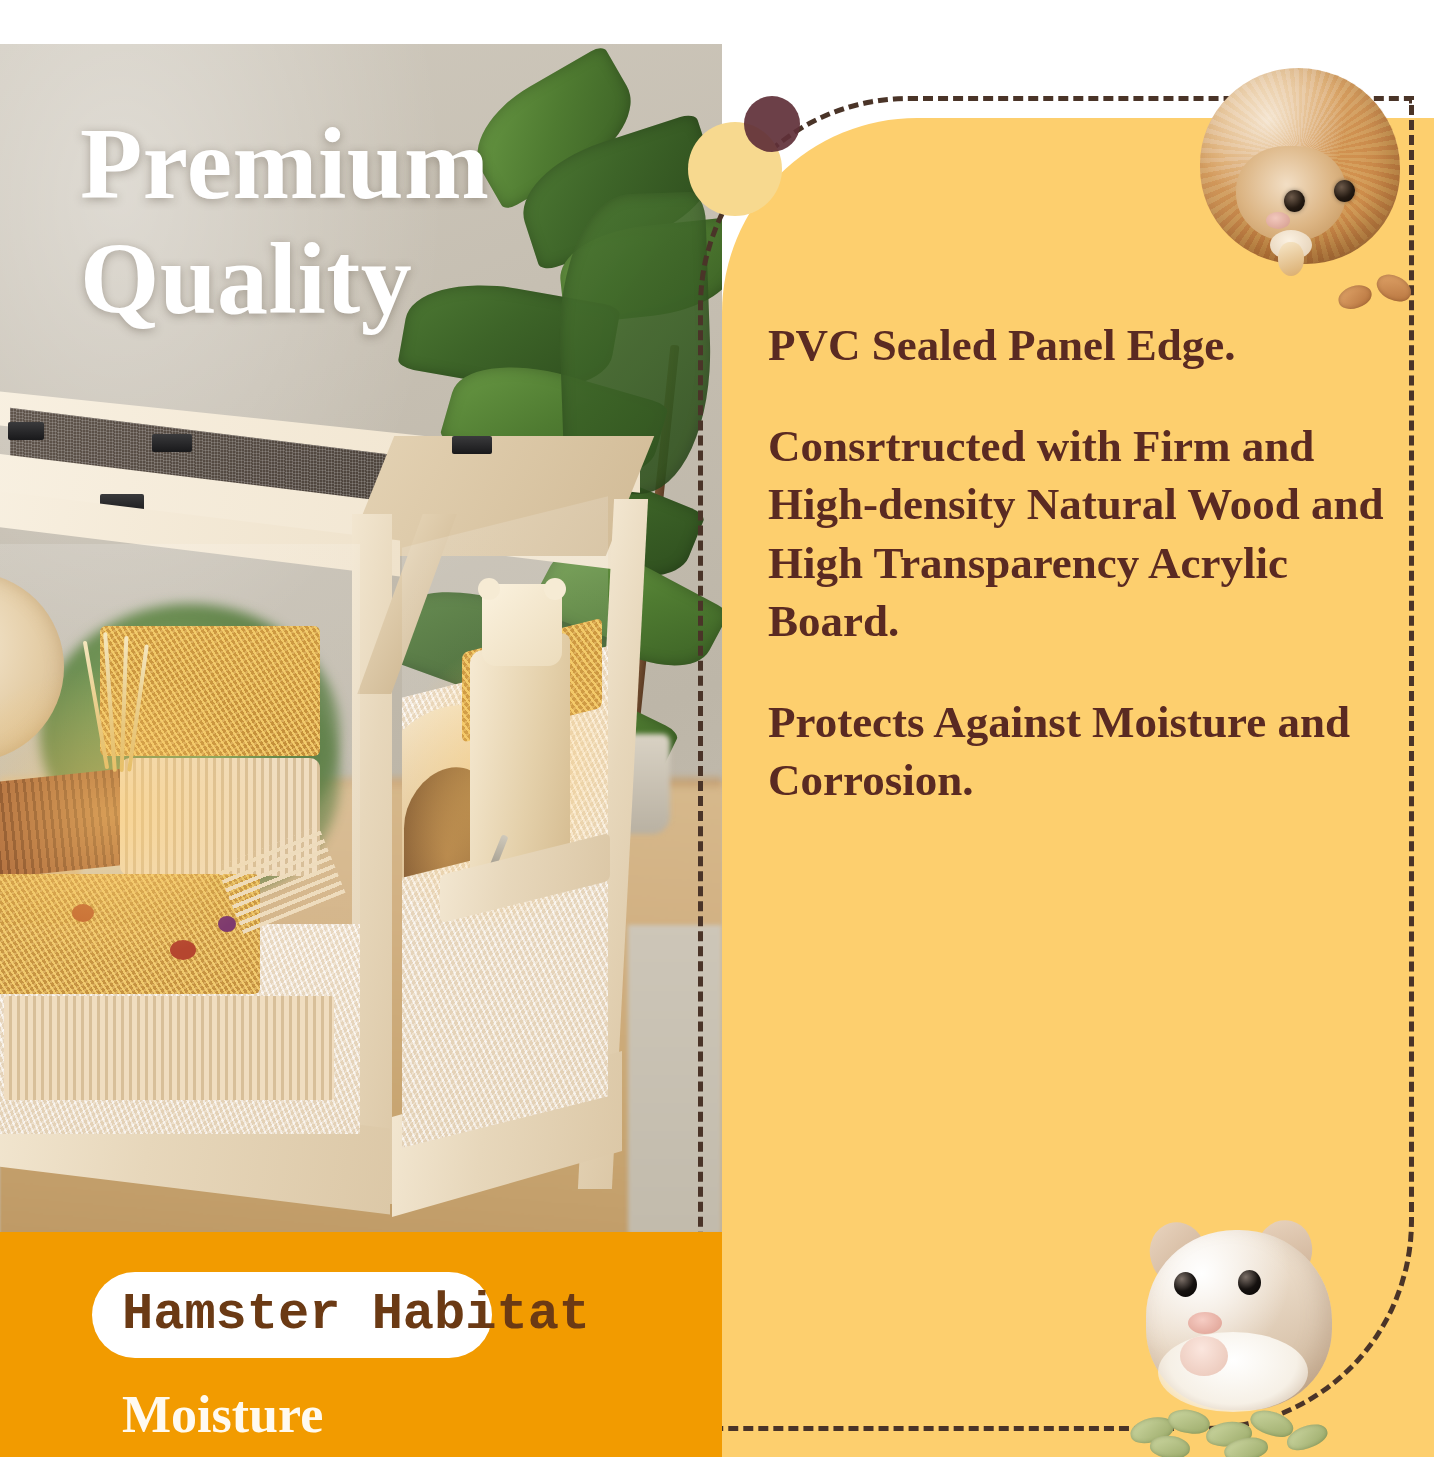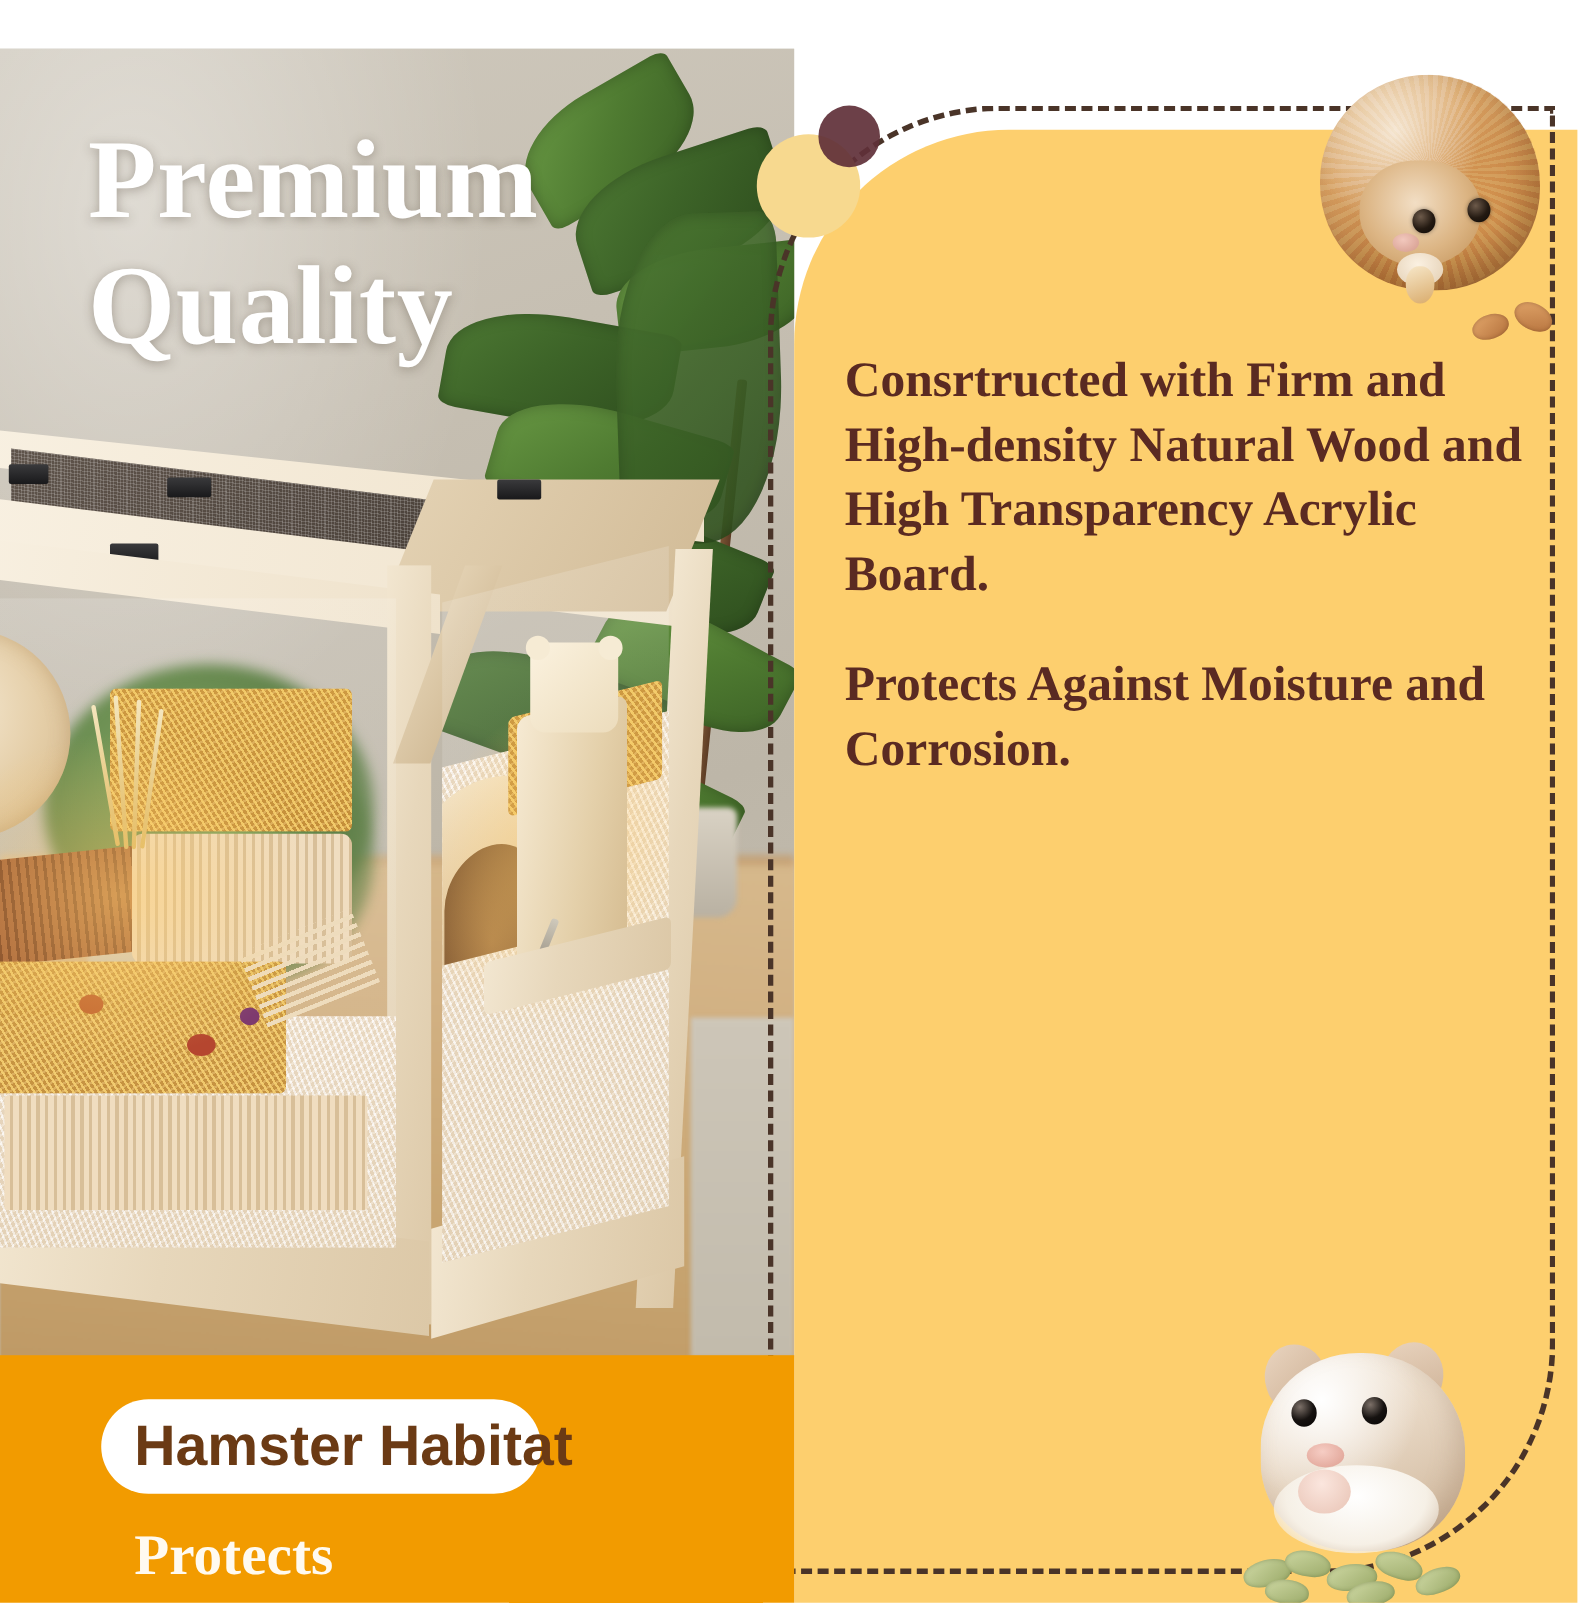--- a/index.html
+++ b/index.html
@@ -288,21 +288,21 @@
     position: absolute;
     left: 92px; top: 1228px;
     width: 400px; height: 86px;
     background: #ffffff;
     border-radius: 44px;
     z-index: 16;
   }
   .pill-label {
     position: absolute;
     left: 122px; top: 1238px;
-    font-family: Liberation Sans, sans-serif;
+    font-family: Liberation Mono, monospace;
     font-weight: 700;
     font-size: 52px;
     line-height: 66px;
     color: #6b3a14;
     white-space: nowrap;
     z-index: 17;
   }
   .sub-label {
     position: absolute;
     left: 122px; top: 1340px;
@@ -529,28 +529,29 @@
     <div class="title-line">Quality</div>
   </div>
 
   <div class="circle-yellow"></div>
   <div class="circle-maroon"></div>
 
   <div class="amber-panel"></div>
   <div class="dashed-frame"></div>
 
   <div class="feature-list">
+    <div class="feature">PVC Sealed Panel Edge.</div>
     <div class="feature">Consrtructed with Firm and High-density Natural Wood and High Transparency Acrylic Board.</div>
     <div class="feature">Protects Against Moisture and Corrosion.</div>
   </div>
 
   <div class="orange-banner"></div>
   <div class="pill"></div>
   <div class="pill-label">Hamster Habitat</div>
-  <div class="sub-label">Protects</div>
+  <div class="sub-label">Moisture</div>
 
   <div class="hamster h1">
     <div class="h1-body">
       <div class="h1-fur"></div>
     </div>
     <div class="h1-face"></div>
     <div class="h1-eye l"></div>
     <div class="h1-eye r"></div>
     <div class="h1-nose"></div>
     <div class="h1-paw"></div>

